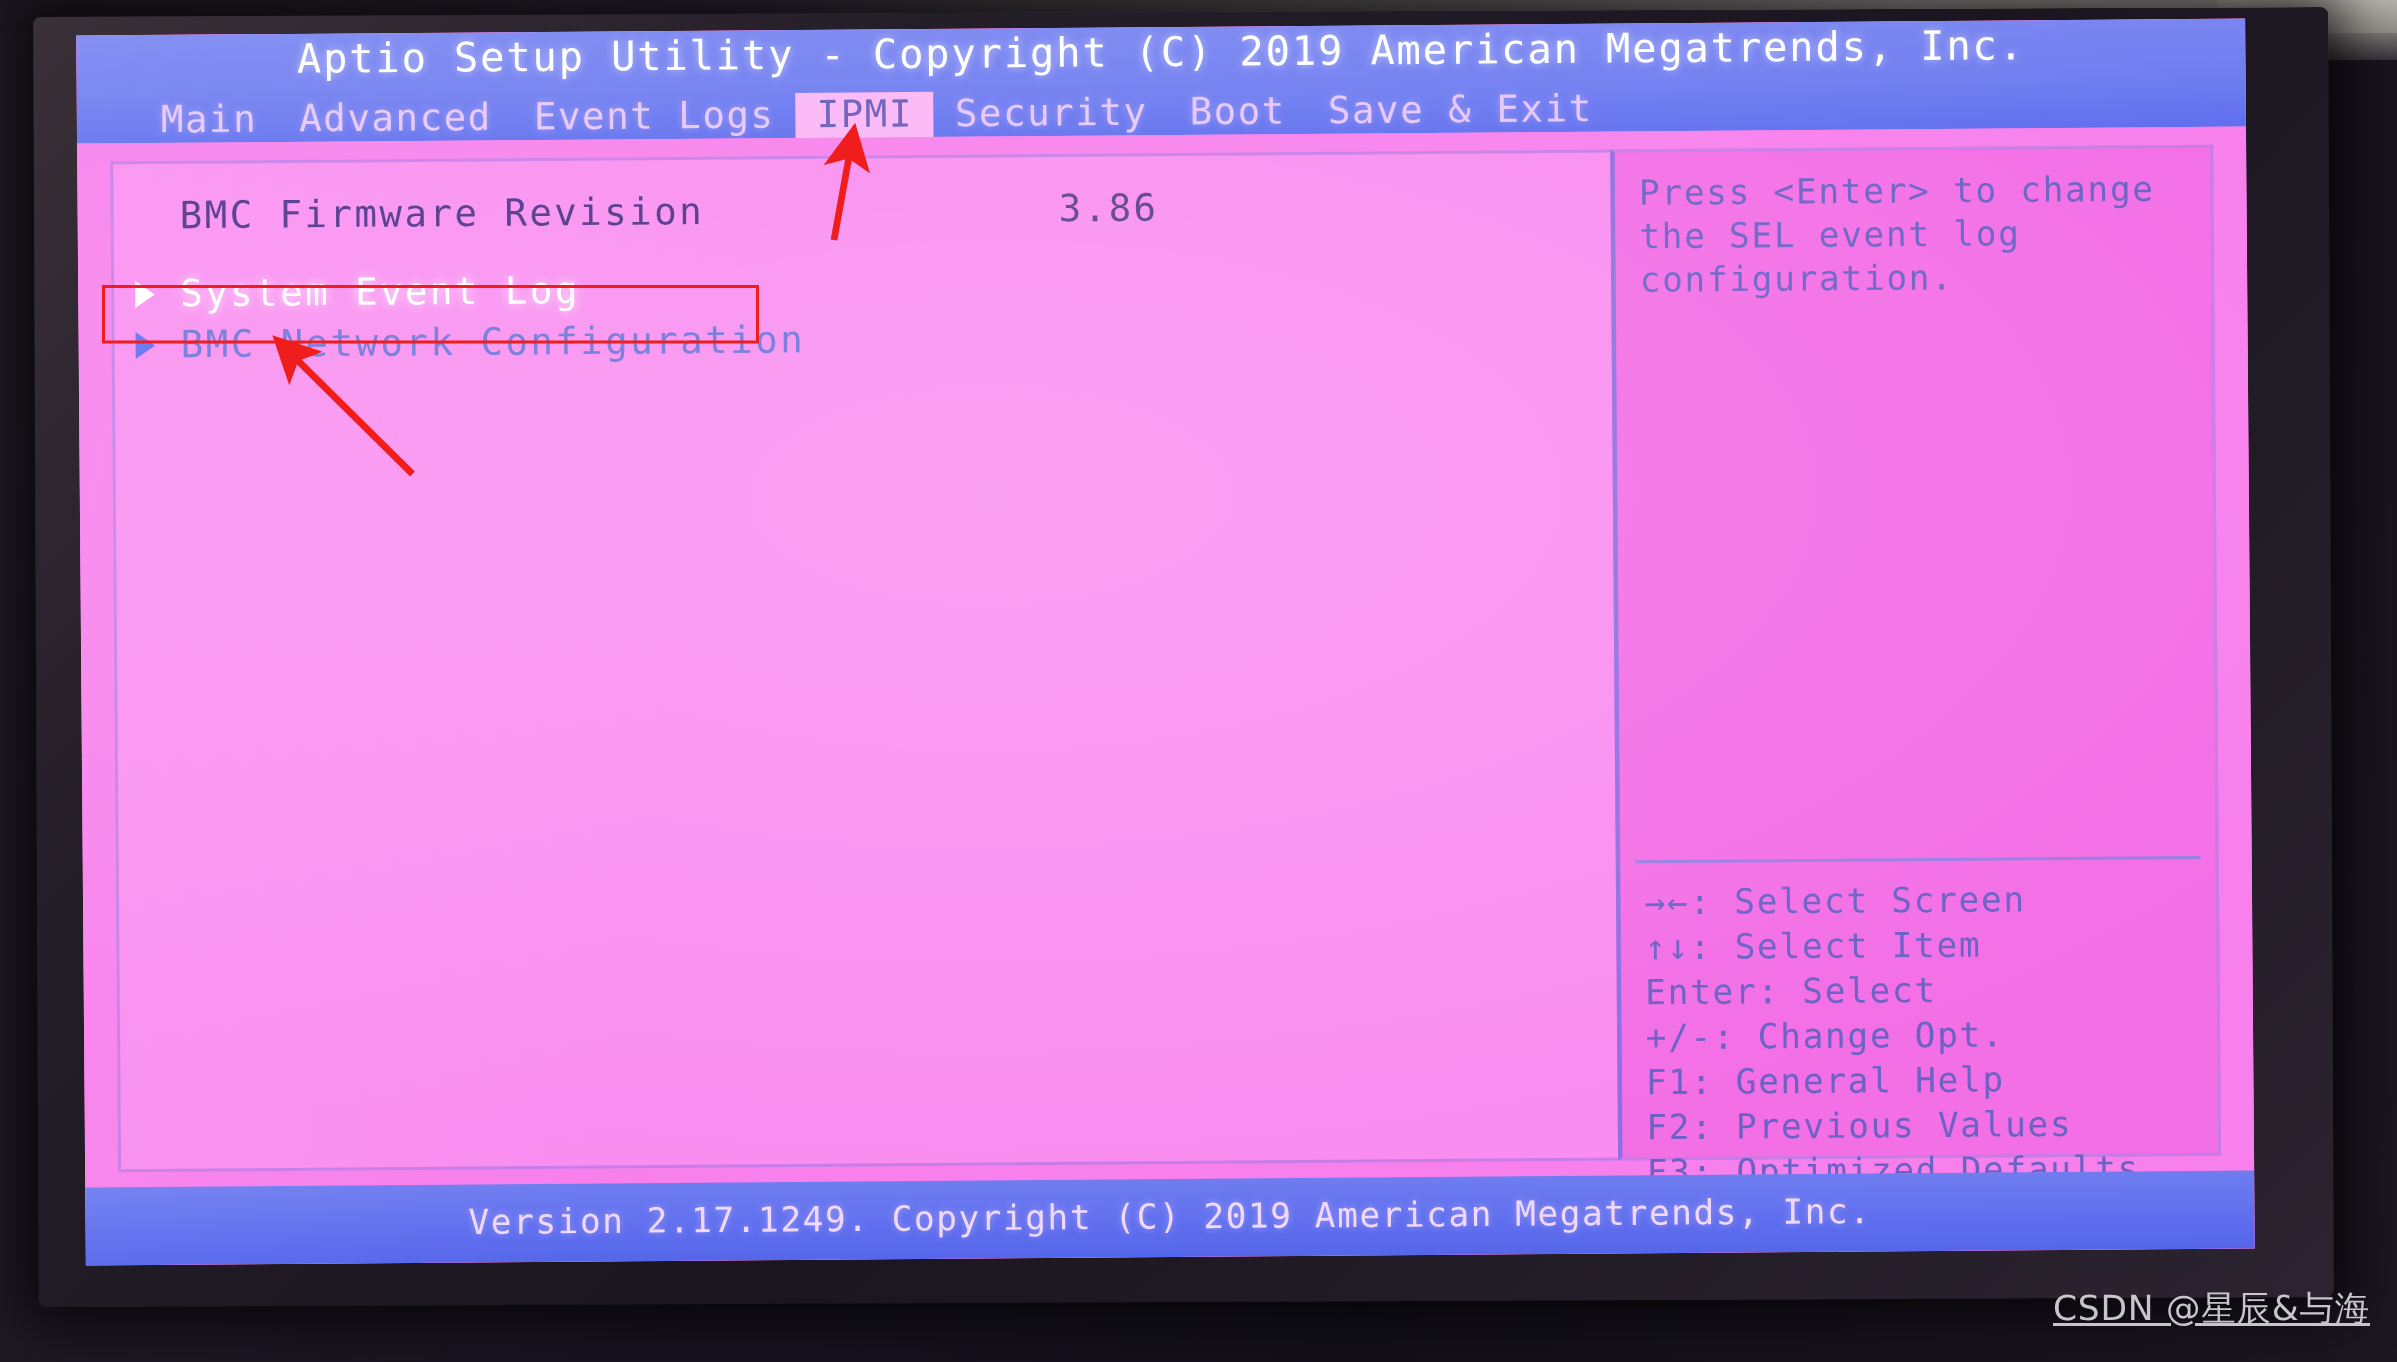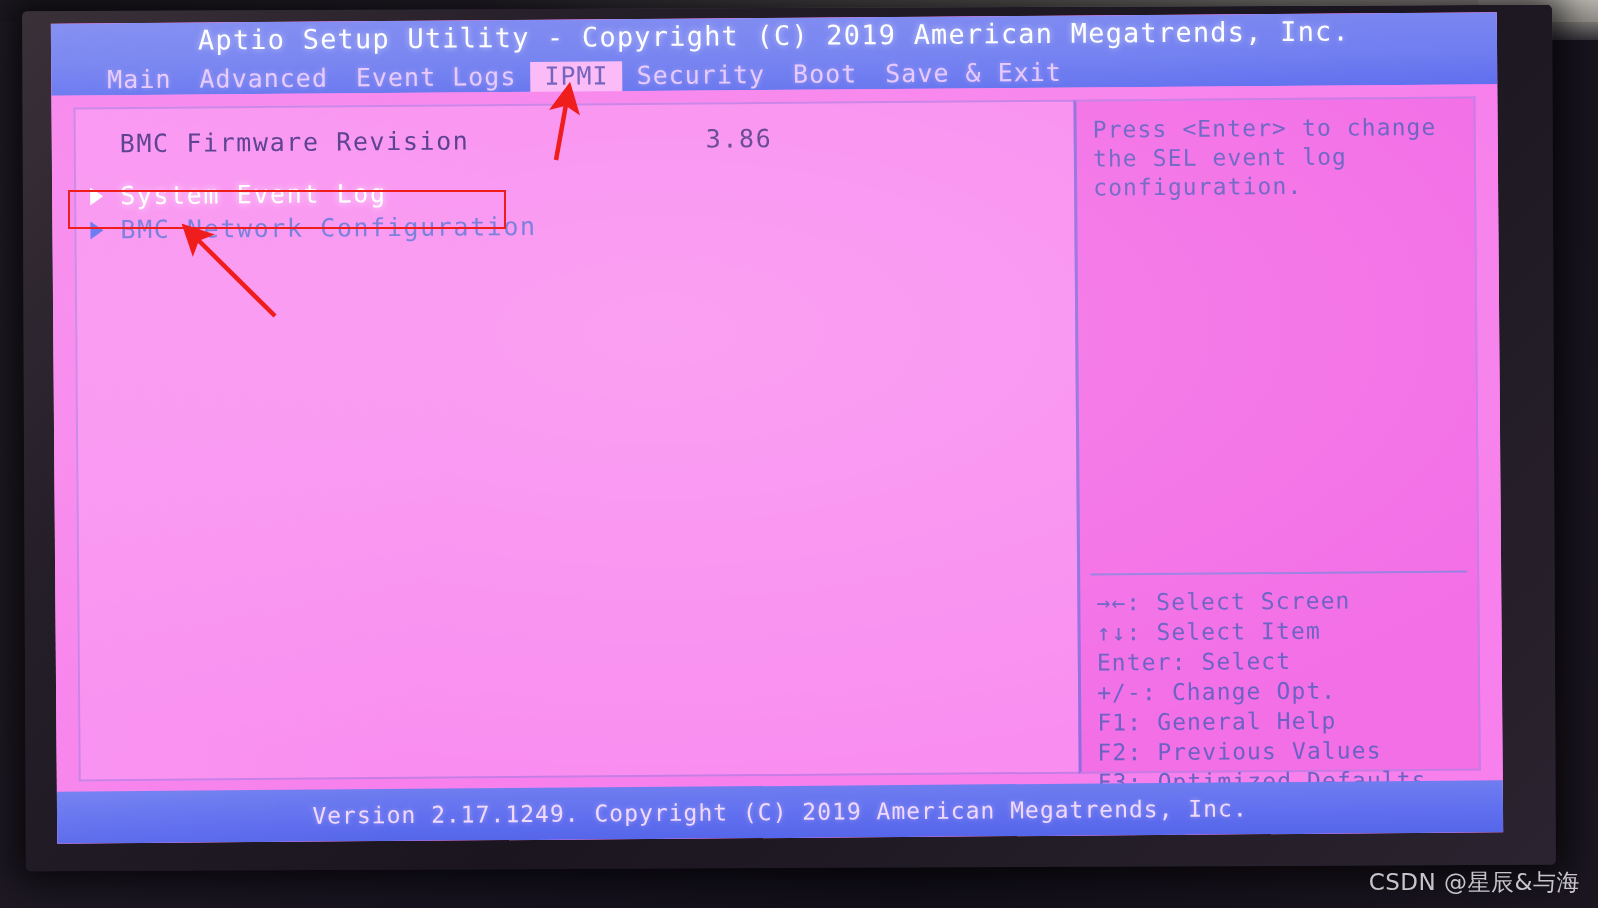--- a/index.html
+++ b/index.html
@@ -232,26 +232,27 @@
     pointer-events: none;
   }
   .red-box {
     position: absolute;
     border: 2px solid #f01d1d;
   }
 
   
   .watermark {
     position: absolute;
-    right: 18px; bottom: 10px;
+    right: 18px; bottom: 20px;
     color: #d7d4da;
     font-family: "DejaVu Sans", "Liberation Sans", sans-serif;
     font-size: 23px;
     letter-spacing: .5px;
     opacity: .92;
+    text-decoration: underline;
   }
 </style>
 </head>
 <body>
 
 <div id="photo">
   <div class="wall-top"></div>
   <div class="wall-right"></div>
 
   <div id="bezel"></div>

